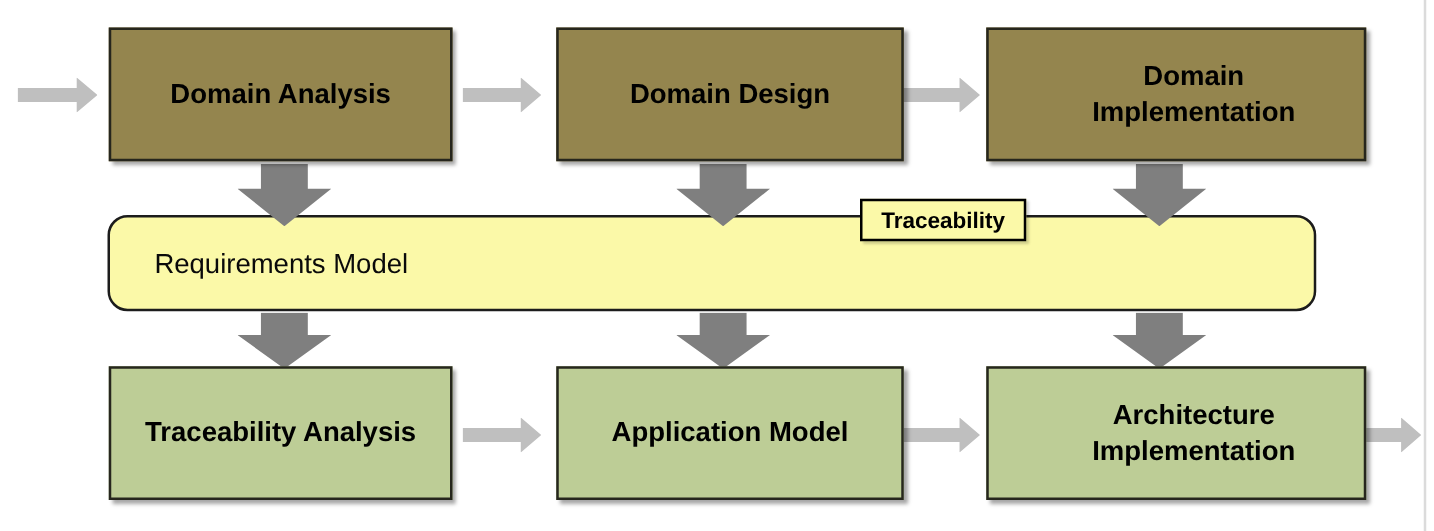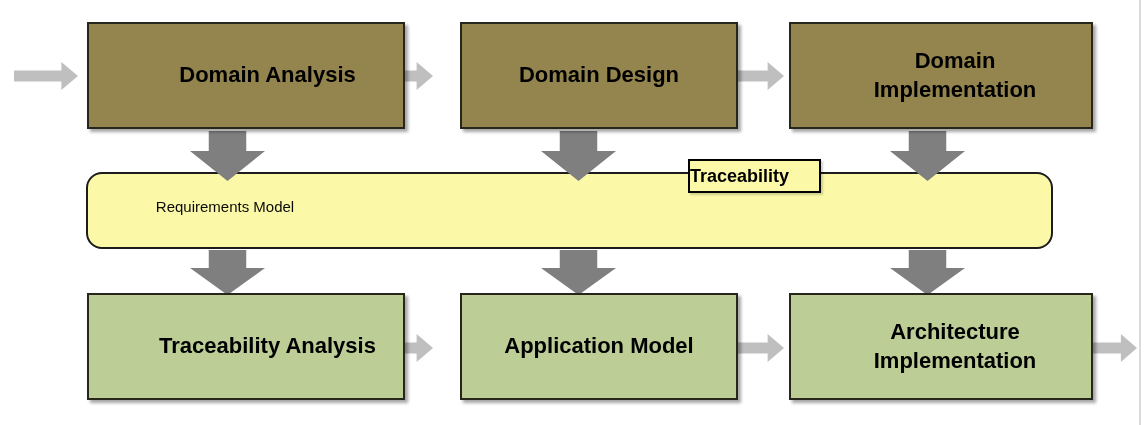--- a/index.html
+++ b/index.html
@@ -28,56 +28,56 @@
     color: #000000;
     z-index: 3;
   }
   .domain      { background: #94854E; }
   .application { background: #BDCD96; }
   .box .lbl { line-height: 1.3; }
   .box.narrow .lbl { max-width: 190px; }
 
   .row-top    .box { top: 22px; }
   .row-bottom .box { top: 293px; }
-  .col-1 { left: 87px;  width: 271px; padding-left: 43px; }
-  .col-2 { left: 460px; width: 274px; }
+  .col-1 { left: 87px;  width: 271px; }
+  .col-2 { left: 445px; width: 274px; }
   .col-3 { left: 789px; width: 272px; padding-left: 28px; }
 
   
   .band {
     position: absolute;
     left: 86px; top: 172px;
     width: 963px; height: 73px;
     background: #FBF9A8;
     border: 2px solid #1c1c1c;
     border-radius: 16px;
     z-index: 1;
   }
   .band-label {
     position: absolute;
     top: 198px;
     transform: translateX(-50%);
-    font-size: 15px;
+    font-size: 22px;
     color: #0a0a0a;
     white-space: nowrap;
     z-index: 2;
   }
   .band-label.pos-1 { left: 225px; }
   .band-label.pos-2 { left: 578px; }
   .band-label.pos-3 { left: 914px; }
 
   .tag {
     position: absolute;
     left: 688px; top: 159px;
     width: 129px; height: 30px;
     background: #FBF9A8;
     border: 2px solid #000000;
     display: flex;
     align-items: center;
-    justify-content: flex-start;
+    justify-content: center;
     font-weight: bold;
     font-size: 18px;
     color: #000000;
     z-index: 5;
     box-shadow: 2px 2px 2px rgba(0,0,0,0.18);
   }
 
   
   .arrow-right {
     position: absolute;

